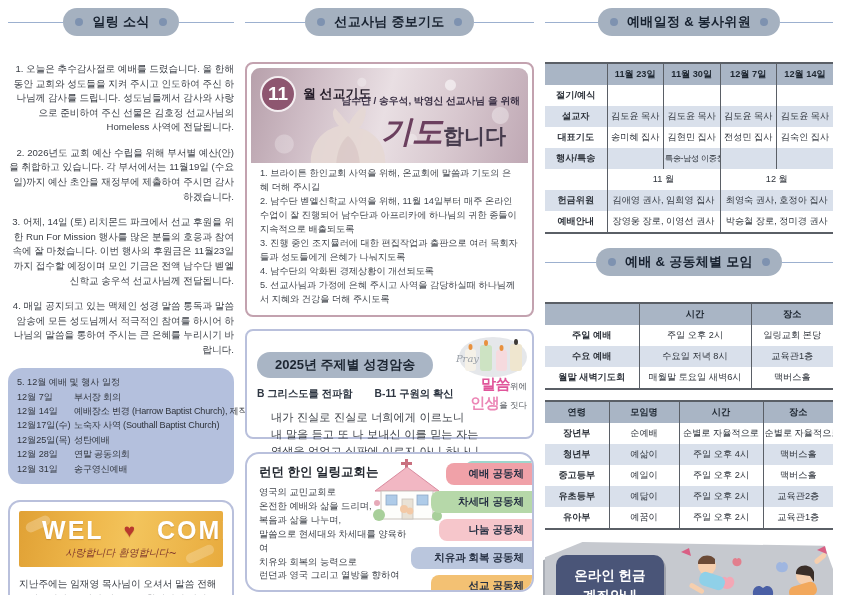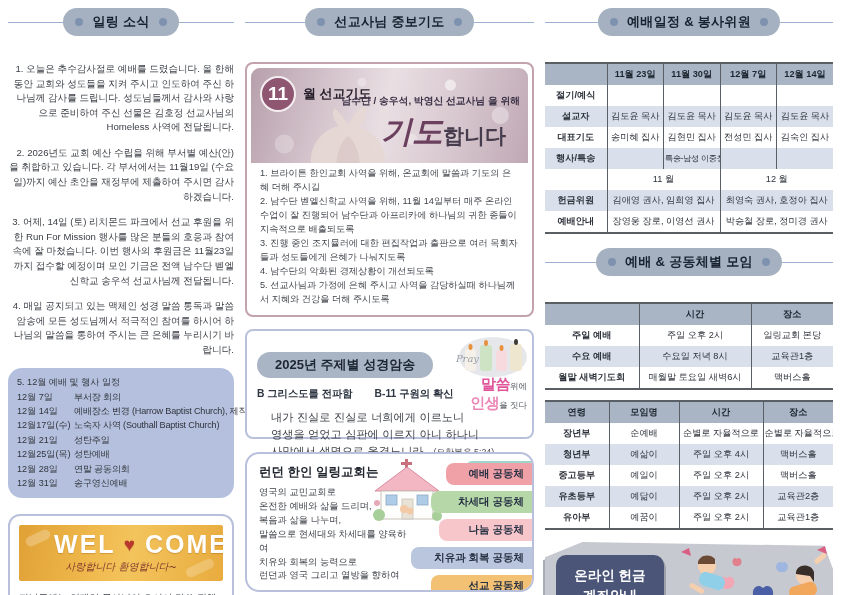--- a/index.html
+++ b/index.html
@@ -26,21 +26,21 @@
   .sched-event { white-space:nowrap; letter-spacing:-0.2px; }
 
   .welcome-card { margin-top:16px; border:2px solid #b9c0dc; border-radius:12px; padding:9px; height:128px; background:#fff; }
   .welcome-banner { position:relative; height:56px; border-radius:2px; overflow:hidden;
       background:linear-gradient(100deg,#e0a135 0%,#efb84c 35%,#f3c45c 55%,#e8ab3e 100%);
       display:flex; flex-direction:column; align-items:center; justify-content:center; }
   .welcome-banner::before { content:""; position:absolute; left:6px; top:8px; width:26px; height:10px; border-radius:6px;
       background:rgba(255,255,255,.25); transform:rotate(-25deg); }
   .welcome-banner::after { content:""; position:absolute; right:8px; bottom:8px; width:30px; height:10px; border-radius:6px;
       background:rgba(255,255,255,.22); transform:rotate(-25deg); }
-  .welcome-word { display:flex; align-items:center; gap:8px; font-size:25px; font-weight:bold; color:#fff; letter-spacing:2px; line-height:1; text-shadow:0 1px 1px rgba(150,90,20,.35);margin-left:40px; }
+  .welcome-word { display:flex; align-items:center; gap:20px; font-size:25px; font-weight:bold; color:#fff; letter-spacing:2px; line-height:1; text-shadow:0 1px 1px rgba(150,90,20,.35);margin-left:40px; }
   .welcome-heart { color:#b8382e; font-size:19px; line-height:1; }
   .welcome-script { font-size:10px; color:#7e352c; font-style:italic; margin-top:3px; font-family:"DejaVu Serif", serif; }
   .welcome-text { margin-top:9px; font-size:9.7px; line-height:1.6; color:#3a3e45; }
 
   
   .mission-card { border:2px solid #c3a2af; border-radius:8px; padding:4px 4px 0; background:#fff; }
   .mission-banner { position:relative; height:95px; border-radius:9px 9px 0 0; overflow:hidden;
       background:linear-gradient(105deg,#b7a0ab 0%,#cfbdc6 22%,#e9dfe3 48%,#d8c8cf 72%,#bfa8b4 100%); }
   .bokeh { position:absolute; inset:0;
       background-image:
@@ -137,24 +137,20 @@
         </div>
       <div class="sched-row">
           <span class="sched-date">12월 14일</span>
           <span class="sched-event">예배장소 변경 (Harrow Baptist Church), 제직회</span>
         </div>
       <div class="sched-row">
           <span class="sched-date">12월17일(수)</span>
           <span class="sched-event">노숙자 사역 (Southall Baptist Church)</span>
         </div>
       <div class="sched-row">
-          <span class="sched-date">12월 21일</span>
-          <span class="sched-event">성탄주일</span>
-        </div>
-      <div class="sched-row">
           <span class="sched-date">12월25일(목)</span>
           <span class="sched-event">성탄예배</span>
         </div>
       <div class="sched-row">
           <span class="sched-date">12월 28일</span>
           <span class="sched-event">연말 공동의회</span>
         </div>
       <div class="sched-row">
           <span class="sched-date">12월 31일</span>
           <span class="sched-event">송구영신예배</span>
@@ -210,20 +206,21 @@
     </div>
 
     <div class="verse-card">
       <span class="verse-pill">2025년 주제별 성경암송</span>
       <div class="verse-theme">
         <span>B 그리스도를 전파함</span>
         <span>B-11 구원의 확신</span>
       </div>
       <div class="verse-body">
         <div>내가 진실로 진실로 너희에게 이르노니</div>
+        <div>내 말을 듣고 또 나 보내신 이를 믿는 자는</div>
         <div>영생을 얻었고 심판에 이르지 아니 하나니</div>
         <div><span>사망에서 생명으로 옮겼느니라</span><span class="verse-ref">(요한복음 5:24)</span></div>
       </div>
       <div class="verse-deco">
         <svg width="96" height="42" viewBox="0 0 96 42">
           <ellipse cx="62" cy="22" rx="34" ry="20" fill="#cfd3d8" opacity="0.55"></ellipse>
           <rect x="34" y="14" width="11" height="22" rx="3" fill="#f5f1e8"></rect>
             <ellipse cx="39.5" cy="12" rx="2" ry="3" fill="#e8913f"></ellipse>
           <rect x="49" y="10" width="12" height="26" rx="3" fill="#cde3c3"></rect>
             <ellipse cx="55" cy="8" rx="2" ry="3" fill="#e8913f"></ellipse>

